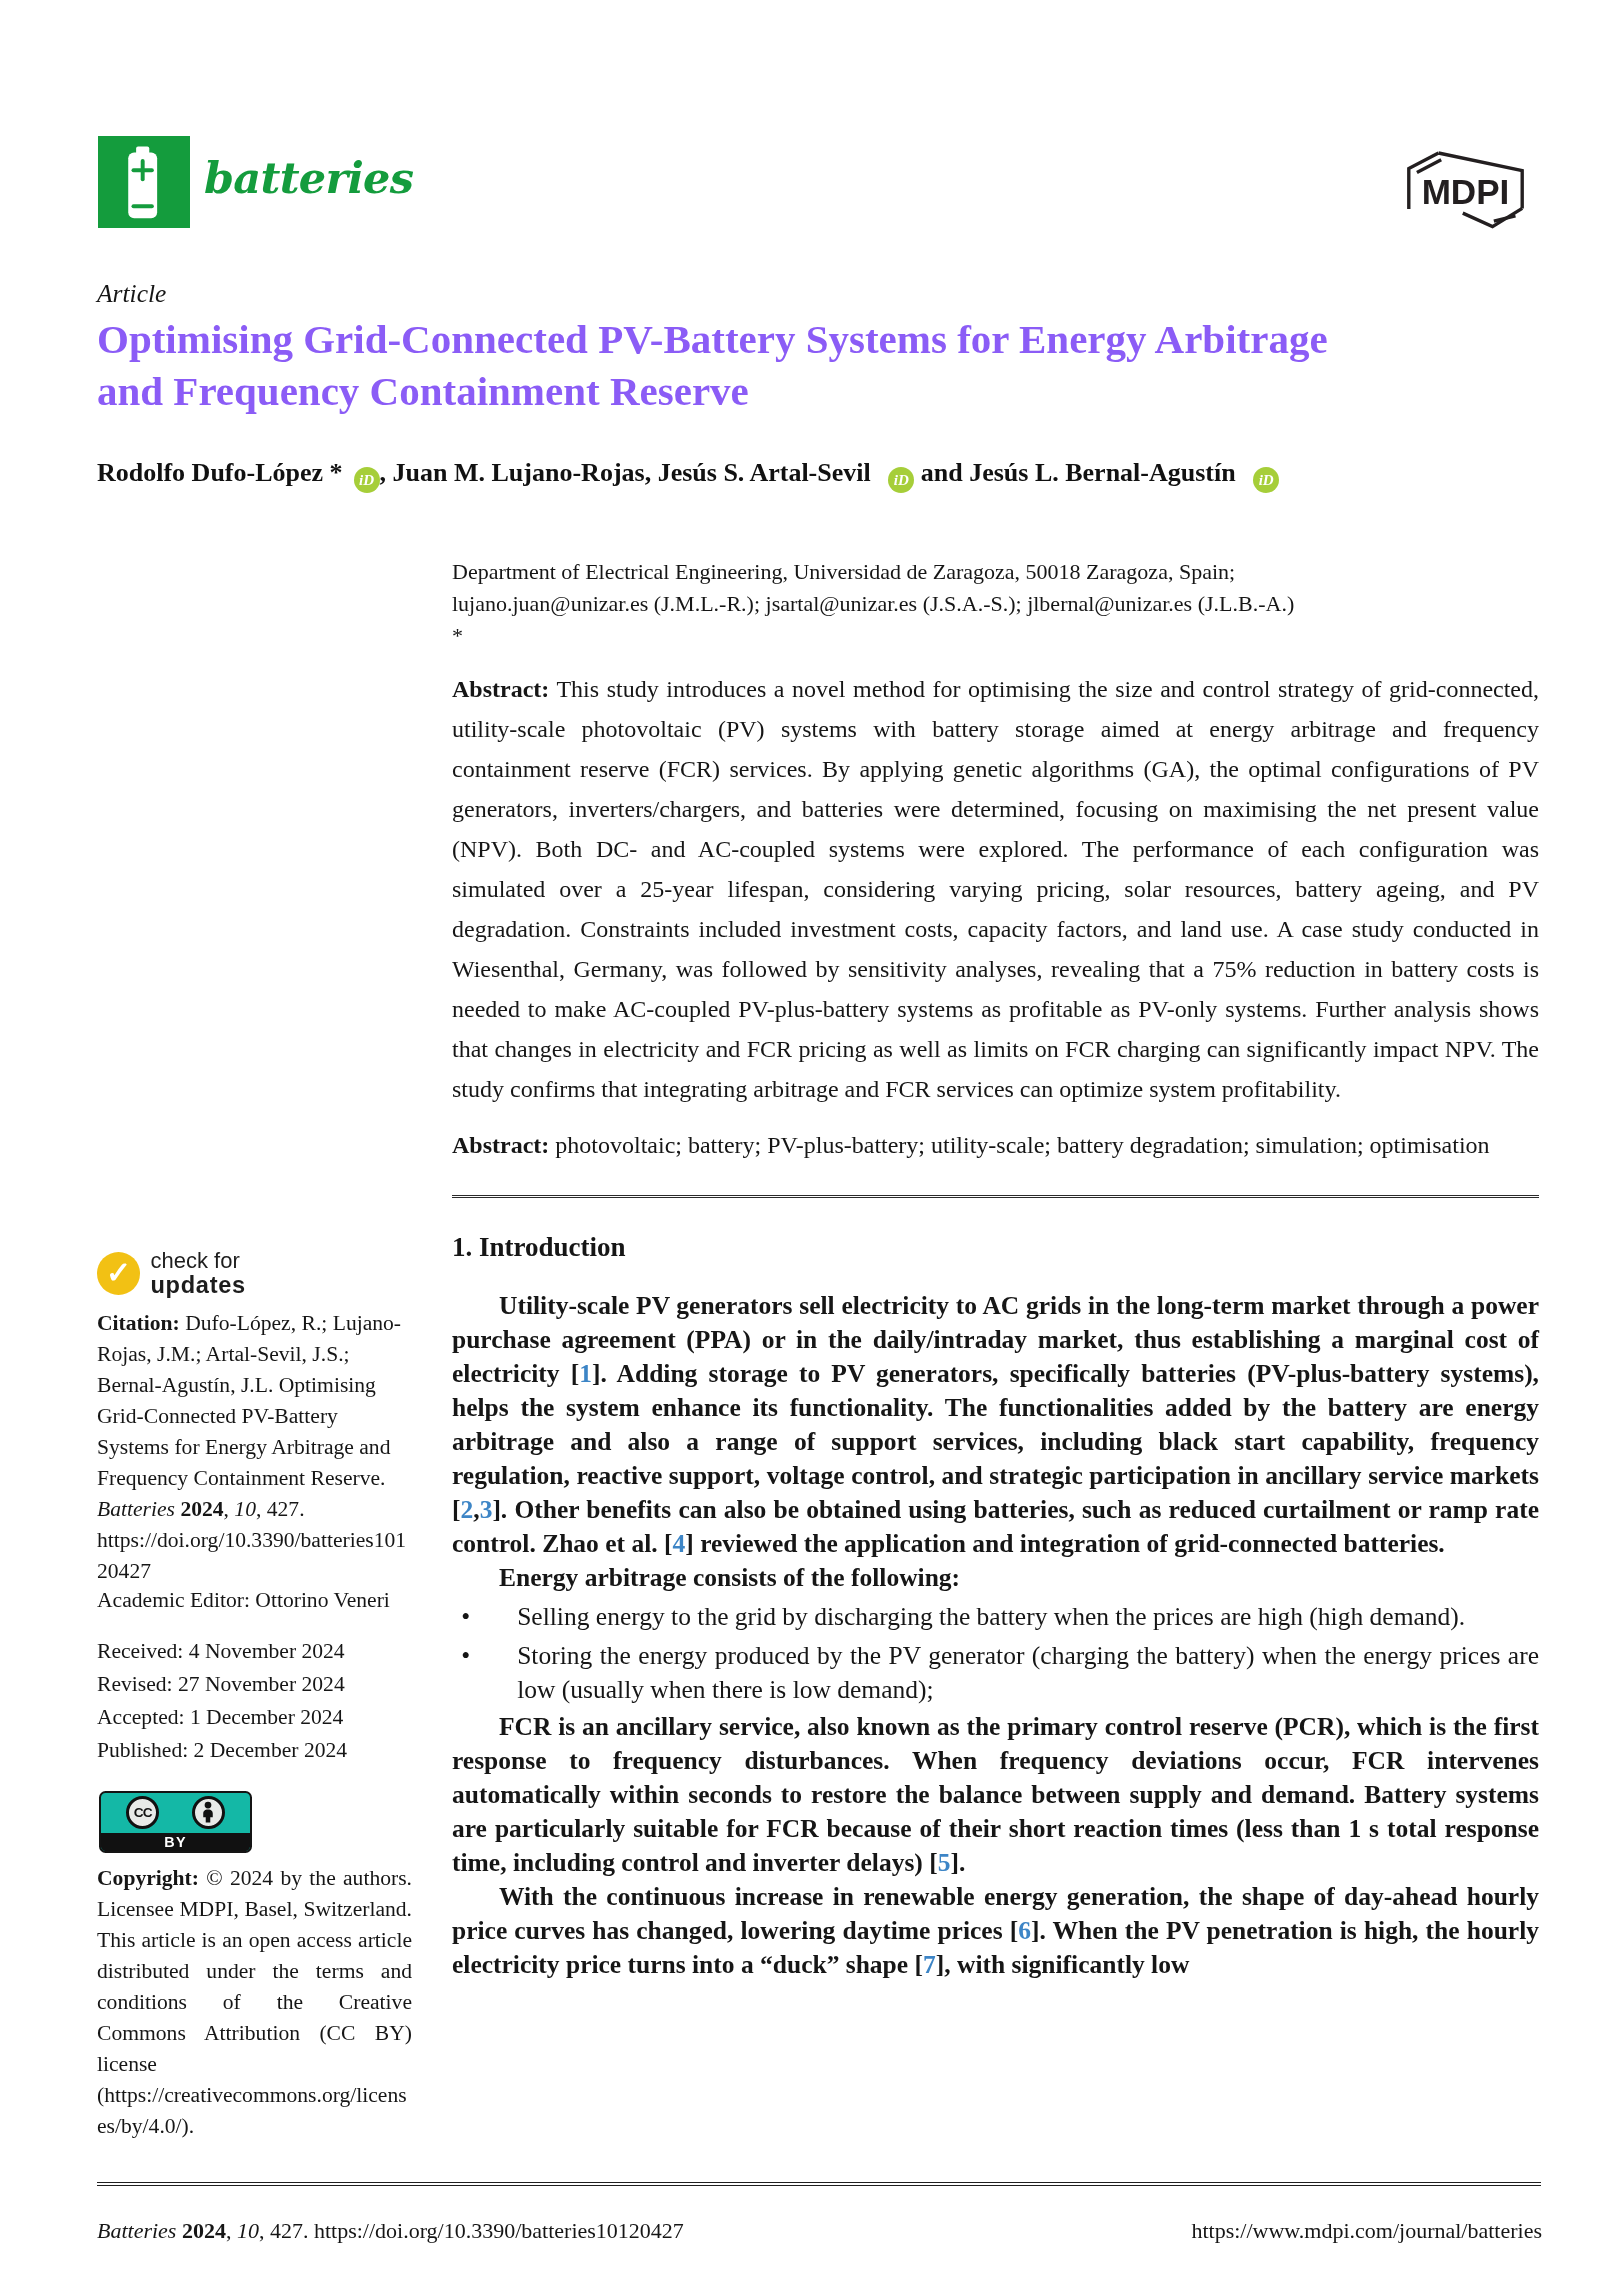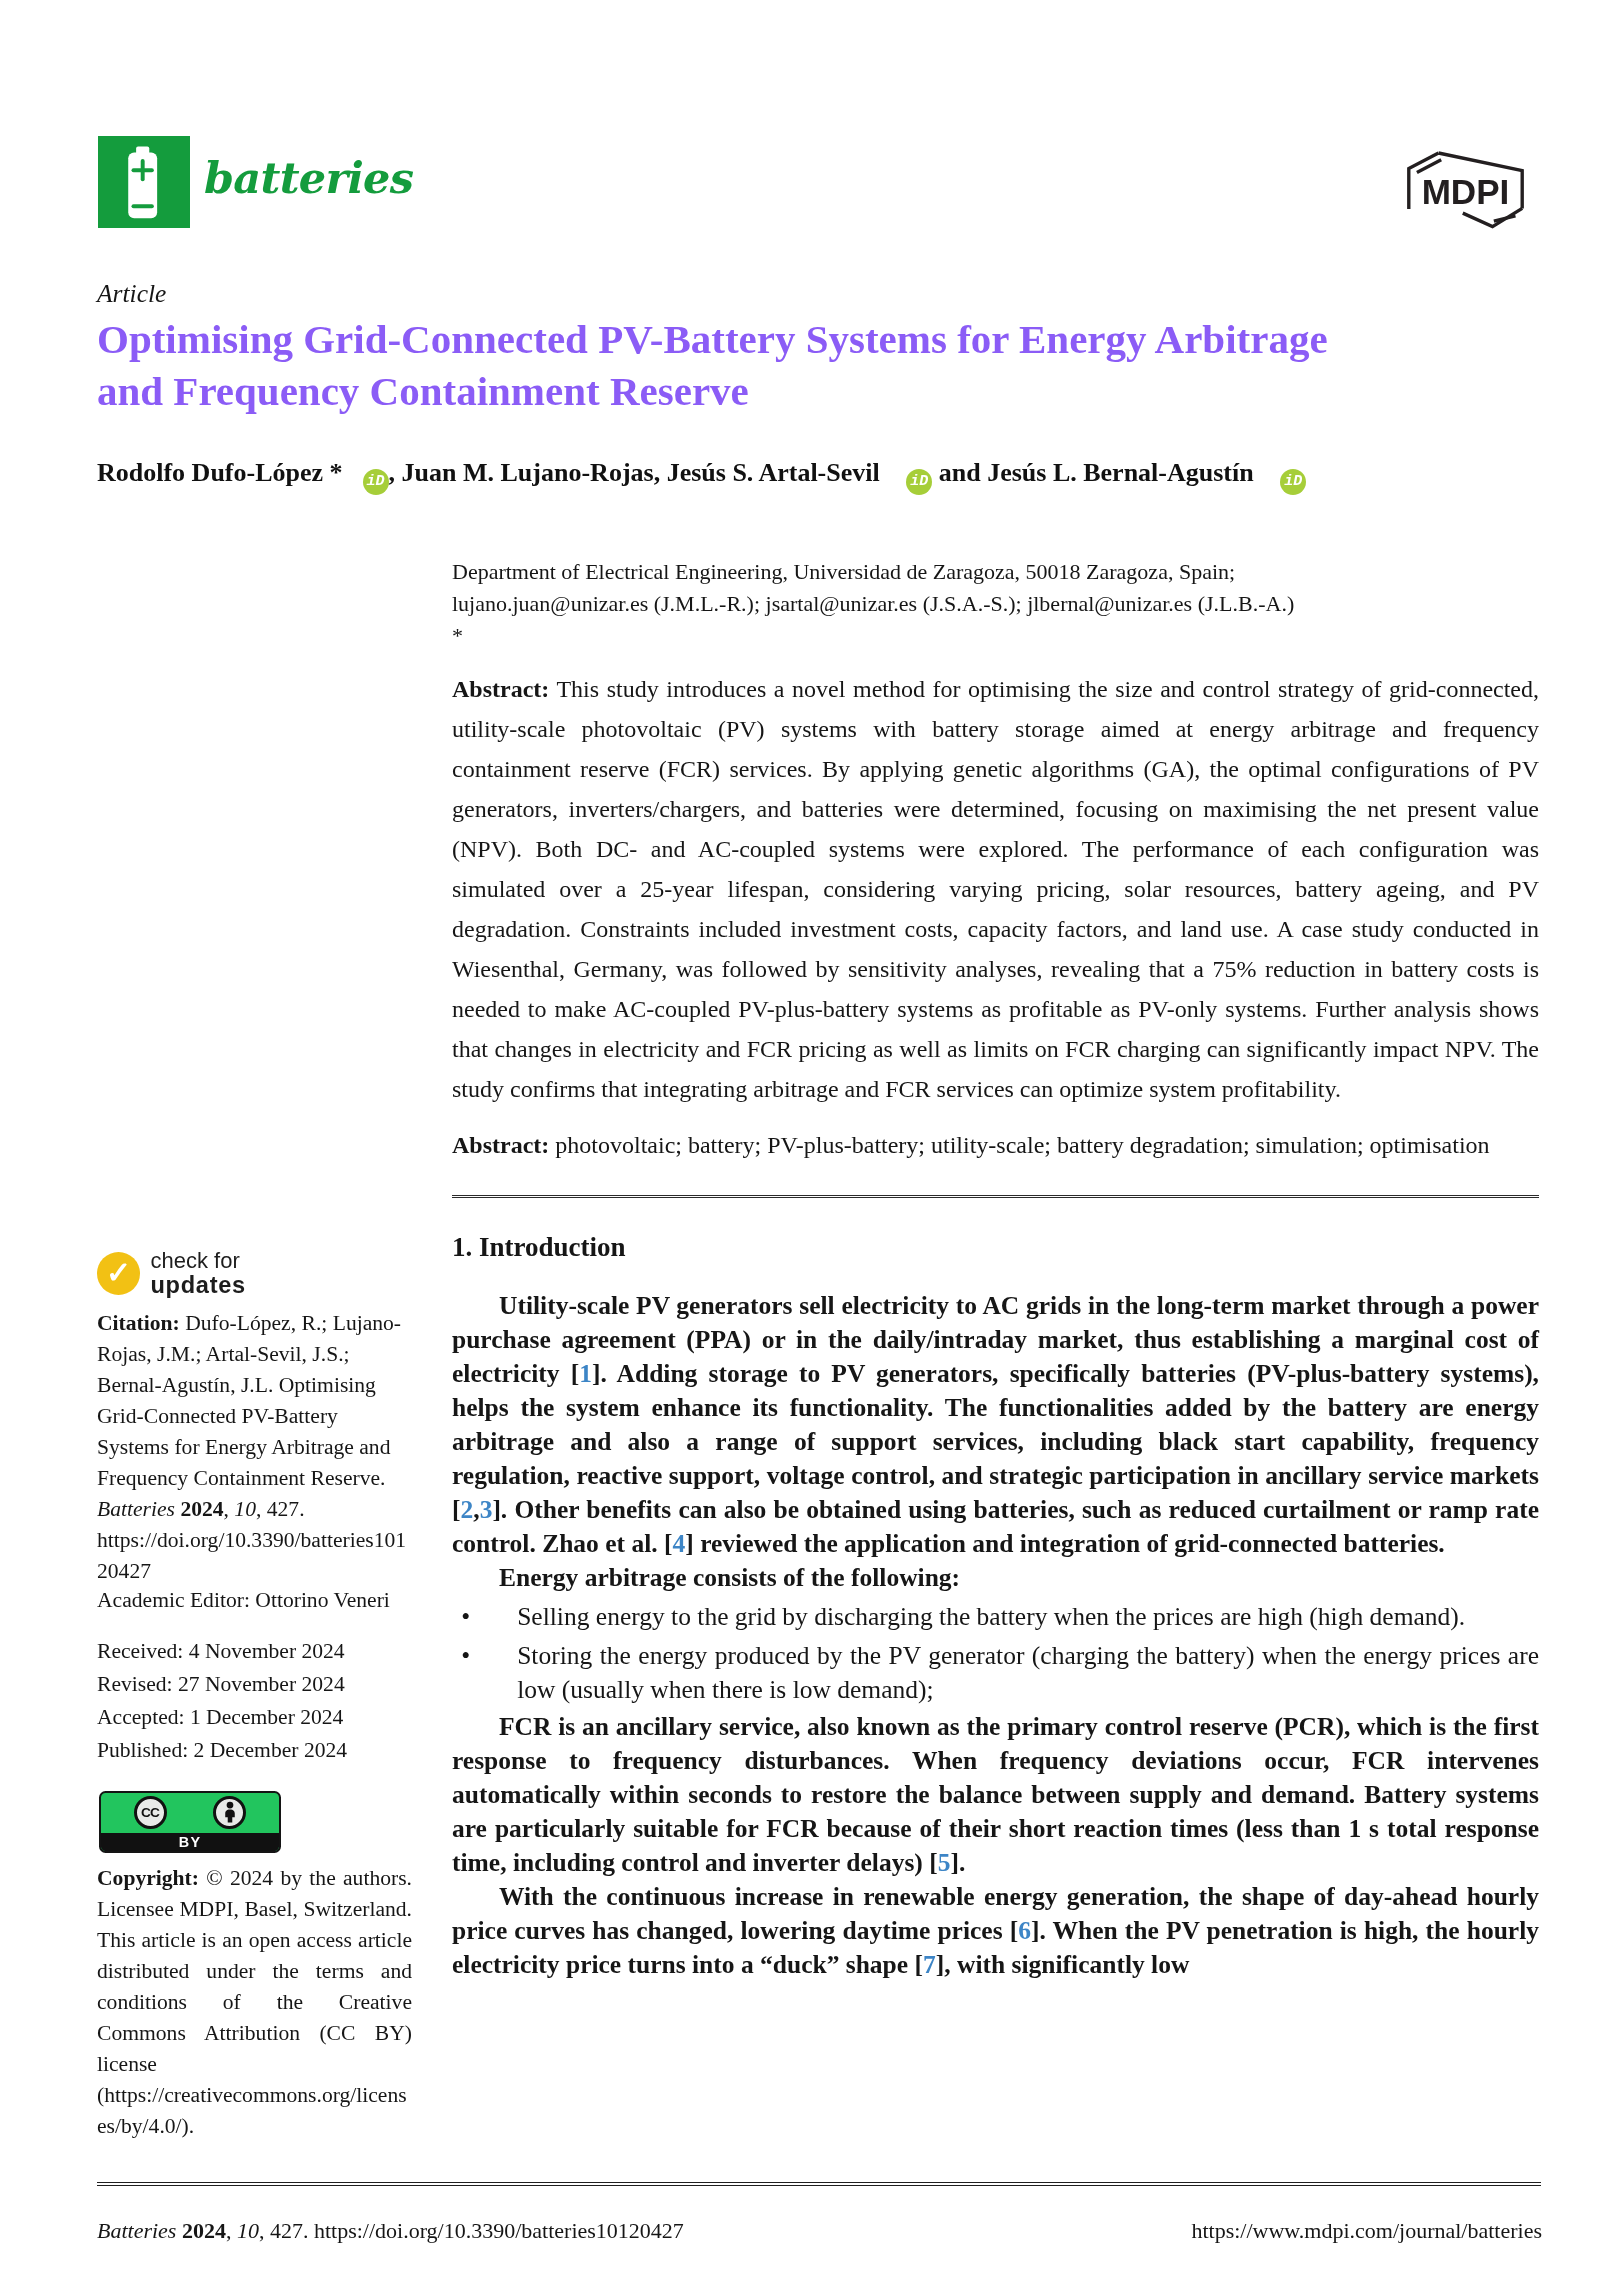--- a/index.html
+++ b/index.html
@@ -11,22 +11,22 @@
   
   .logo-box{position:absolute;left:98px;top:136px;width:92px;height:92px;background:#149c3d;}
   .logo-text{position:absolute;left:204px;top:153px;font-family:"DejaVu Serif","Liberation Serif",serif;
     font-style:italic;font-weight:700;font-size:43px;color:#149c3d;letter-spacing:-0.7px;}
   .mdpi-logo{position:absolute;left:1406px;top:151px;}
   
   .article-type{position:absolute;left:97px;top:279px;font-style:italic;font-size:25.5px;}
   .page-title{position:absolute;left:97px;top:313px;width:1296px;font-weight:700;font-size:41px;line-height:52px;color:#8b5cf6;}
   .authors{position:absolute;left:97px;top:458px;width:1427px;font-weight:700;font-size:26px;color:#111;}
   .orcid{display:inline-block;width:26px;height:26px;border-radius:50%;background:#a6ce39;color:#fff;
-    font-family:Liberation Mono, monospace;font-size:15px;font-weight:700;font-style:italic;
-    text-align:center;line-height:26px;vertical-align:-3.9px;margin-left:20px;}
+    font-family:Liberation Serif, serif;font-size:15px;font-weight:700;font-style:italic;
+    text-align:center;line-height:26px;vertical-align:-3.9px;margin-left:11px;}
   .affiliation{position:absolute;left:452px;top:556px;width:1092px;font-size:22px;line-height:32px;}
   .aff-corr{display:flex;}
   .aff-corr .marker{width:33px;flex:0 0 33px;}
   
   .maincol{position:absolute;left:452px;top:669px;width:1087px;}
   .abstract{font-size:24px;line-height:40px;text-align:justify;}
   .abstract .lbl,.keywords .lbl{font-weight:700;}
   .keywords{margin-top:15.7px;font-size:24px;line-height:40px;text-align:justify;}
   .kwrule{margin-top:30px;border-top:3.9px double #2b2b2b;height:0;}
   .intro-heading{margin-top:34px;font-weight:700;font-size:27px;}
@@ -44,21 +44,21 @@
     font-family:"Liberation Sans",sans-serif;}
   .check-circle{width:43px;height:43px;border-radius:50%;background:#f2c114;color:#fff;
     text-align:center;line-height:43px;font-size:30px;font-weight:900;}
   .check-circle span{display:inline-block;transform:translateY(-1.3px);}
   .check-text{margin-left:10.5px;font-size:22px;line-height:25px;color:#1d1d1d;}
   .check-text .b{font-weight:700;font-size:23.6px;letter-spacing:0.7px;}
   .citation{position:absolute;left:97px;top:1308px;width:314px;font-size:21.6px;line-height:31px;overflow-wrap:anywhere;}
   .citation .b{font-weight:700;}
   .acad-editor{position:absolute;left:97px;top:1585px;width:314px;font-size:21.6px;line-height:30px;}
   .dates{position:absolute;left:97px;top:1635px;width:314px;font-size:21.6px;line-height:33px;}
-  .cc-badge{position:absolute;left:99px;top:1791px;width:182px;height:62px;background:#22c55e;
+  .cc-badge{position:absolute;left:99px;top:1791px;width:153px;height:62px;background:#14b8a6;
     border:2.6px solid #141414;border-radius:6.5px;box-sizing:border-box;overflow:hidden;}
   .cc-icons{position:absolute;top:3.3px;left:0;width:100%;display:flex;justify-content:space-around;padding:0 9.2px;box-sizing:border-box;}
   .cc-circle{width:33px;height:33px;border-radius:50%;border:3.3px solid #111;box-sizing:border-box;
     background:#e8eae8;text-align:center;font-family:"Liberation Sans",sans-serif;}
   .cc-circle.cc-txt{font-size:13.7px;font-weight:900;line-height:27px;color:#111;letter-spacing:-0.7px;}
   .cc-strip{position:absolute;bottom:0;left:0;width:100%;height:18.3px;background:#111;color:#fff;
     font-family:"Liberation Sans",sans-serif;font-weight:700;font-size:14.4px;text-align:center;line-height:18.3px;letter-spacing:1.3px;}
   .copyright{position:absolute;left:97px;top:1863px;width:315px;font-size:21.6px;line-height:31px;
     text-align:justify;overflow-wrap:anywhere;}
   .copyright .b{font-weight:700;}

